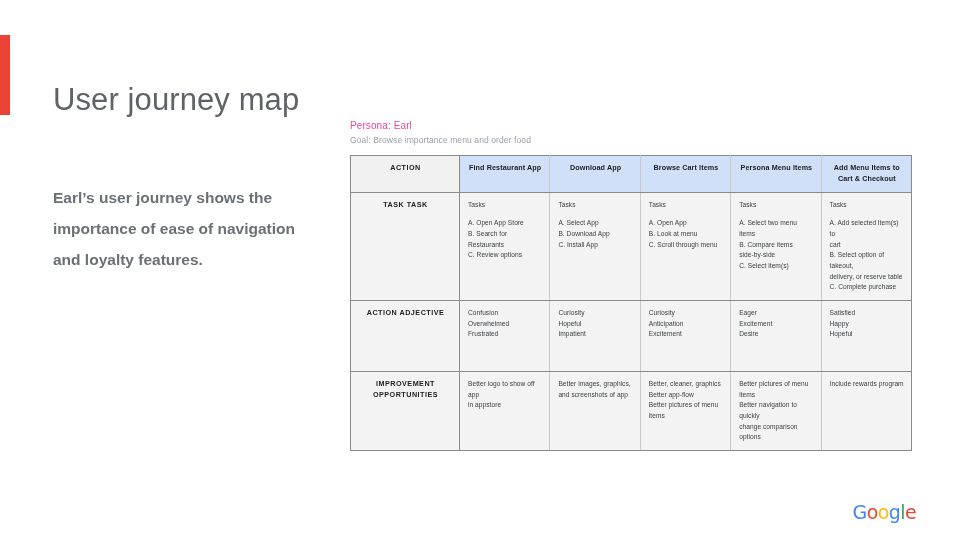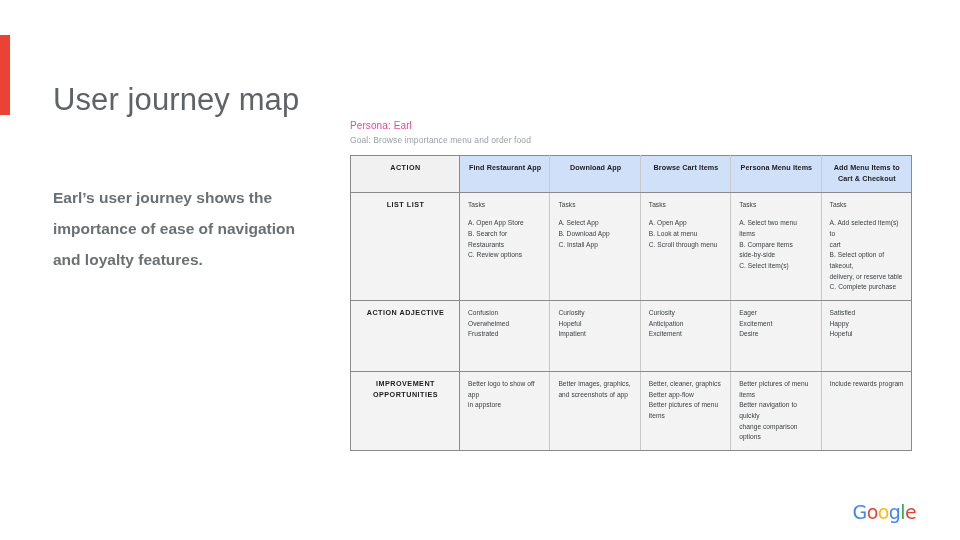--- a/index.html
+++ b/index.html
@@ -171,21 +171,21 @@
       <tr class="header-row">
         <td class="rowlabel">ACTION</td>
         <td class="colhead">Find Restaurant App</td>
         <td class="colhead">Download App</td>
         <td class="colhead">Browse Cart Items</td>
         <td class="colhead">Persona Menu Items</td>
         <td class="colhead lastcol">Add Menu Items to Cart &amp; Checkout</td>
       </tr>
 
       <tr class="body-row row-tasklist">
-        <td class="rowlabel">LIST LIST</td>
+        <td class="rowlabel">TASK TASK</td>
         <td class="data">
           <div class="cell-text">
               <span class="tasks-label">Tasks</span>
               <span class="line">A. Open App Store</span>
               <span class="line">B. Search for Restaurants</span>
               <span class="line">C. Review options</span>
             </div>
         </td>
         <td class="data">
           <div class="cell-text">

